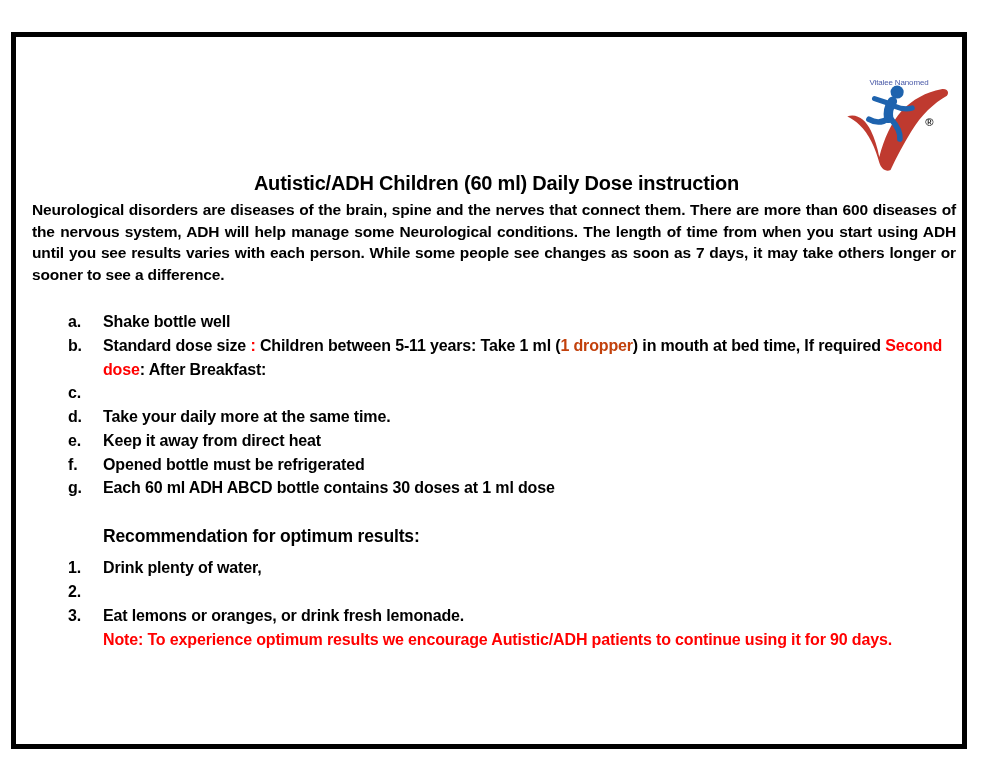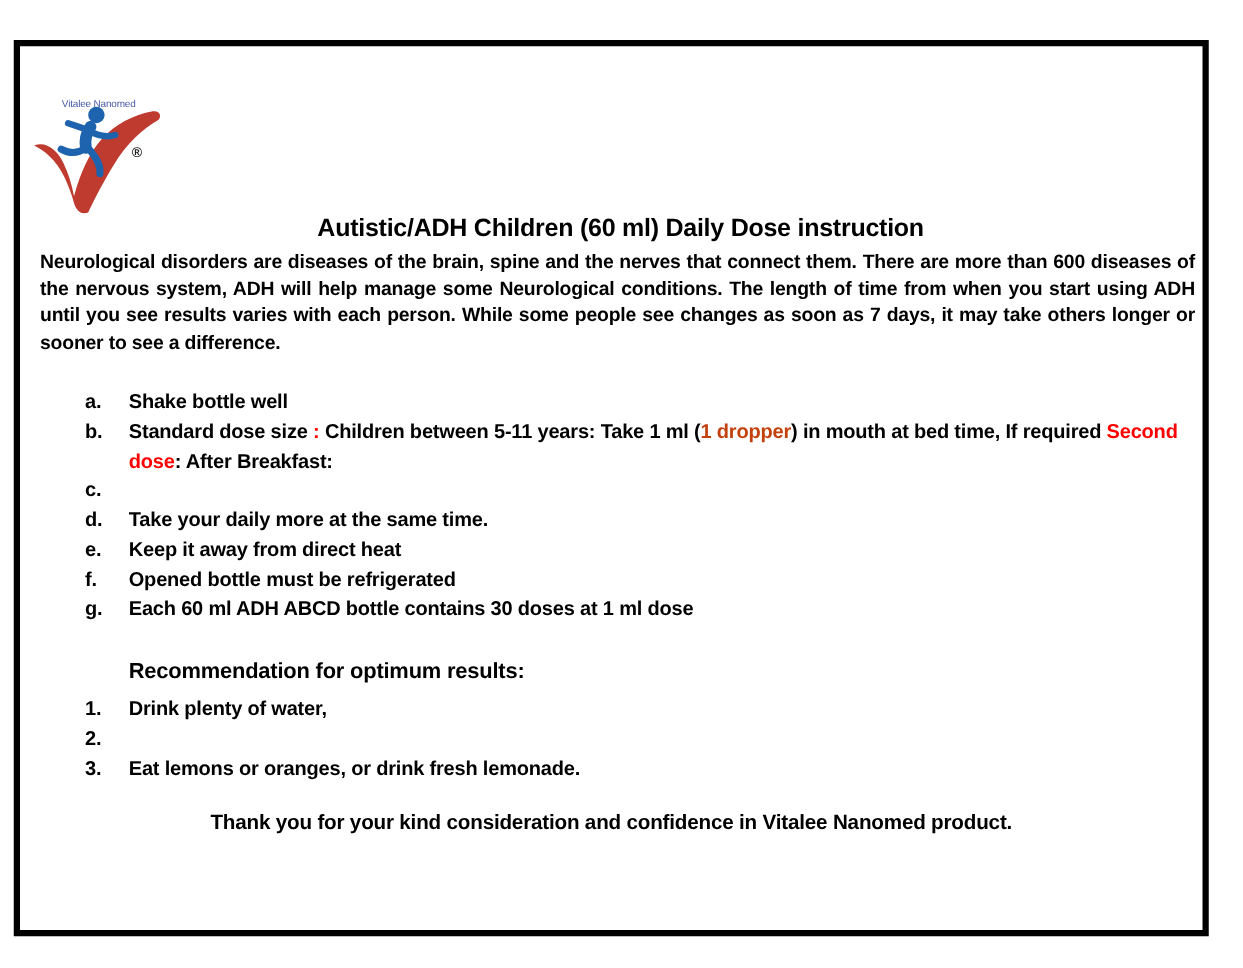--- a/index.html
+++ b/index.html
@@ -5,21 +5,21 @@
   html,body{margin:0;padding:0;}
   body{
     width:994px;height:774px;background:#ffffff;position:relative;
     font-family:"Liberation Sans",sans-serif;font-weight:bold;color:#000;
     letter-spacing:-0.15px;
   }
   .sheet{
     position:absolute;left:11px;top:32px;width:946px;height:707px;
     border:5px solid #000;background:#fff;overflow:hidden;
   }
-  .logo-wrap{text-align:left;margin-top:40px;height:94px;}
+  .logo-wrap{text-align:right;margin-top:40px;height:94px;}
   .logo-wrap svg{height:94px;width:126px;}
   .title{font-size:20px;text-align:center;margin-top:1px;letter-spacing:-0.2px;padding-left:15px;}
   .intro{margin:4px 6px 0 16px;font-size:15.5px;line-height:21.6px;text-align:justify;}
   .list{margin:25px 0 0 52px;font-size:16px;line-height:23.7px;}
   .li{display:flex;}
   .li .marker{width:35px;flex:none;}
   .li .li-text{padding-right:12px;}
   .rec-heading{margin:26px 0 0 87px;font-size:17.5px;}
   .rec-list{margin:9px 0 0 52px;font-size:16px;line-height:24px;}
   .note{margin:0 8px 0 87px;font-size:16px;line-height:24px;}
@@ -100,16 +100,16 @@
     </div>
     <div class="li">
       <span class="marker">2.</span>
     </div>
     <div class="li">
       <span class="marker">3.</span>
       <span class="li-text"><span>Eat lemons or oranges, or drink fresh lemonade.</span></span>
     </div>
   </div>
 
+  <div class="note"><span style="color: rgb(255, 0, 0);">Note: To experience optimum results we encourage Autistic/ADH patients to continue using it for 90 days.</span></div>
 
-  <div class="footer">Thank you for your kind consideration and confidence in Vitalee Nanomed product.</div>
 
 </div>
 
 </body></html>

